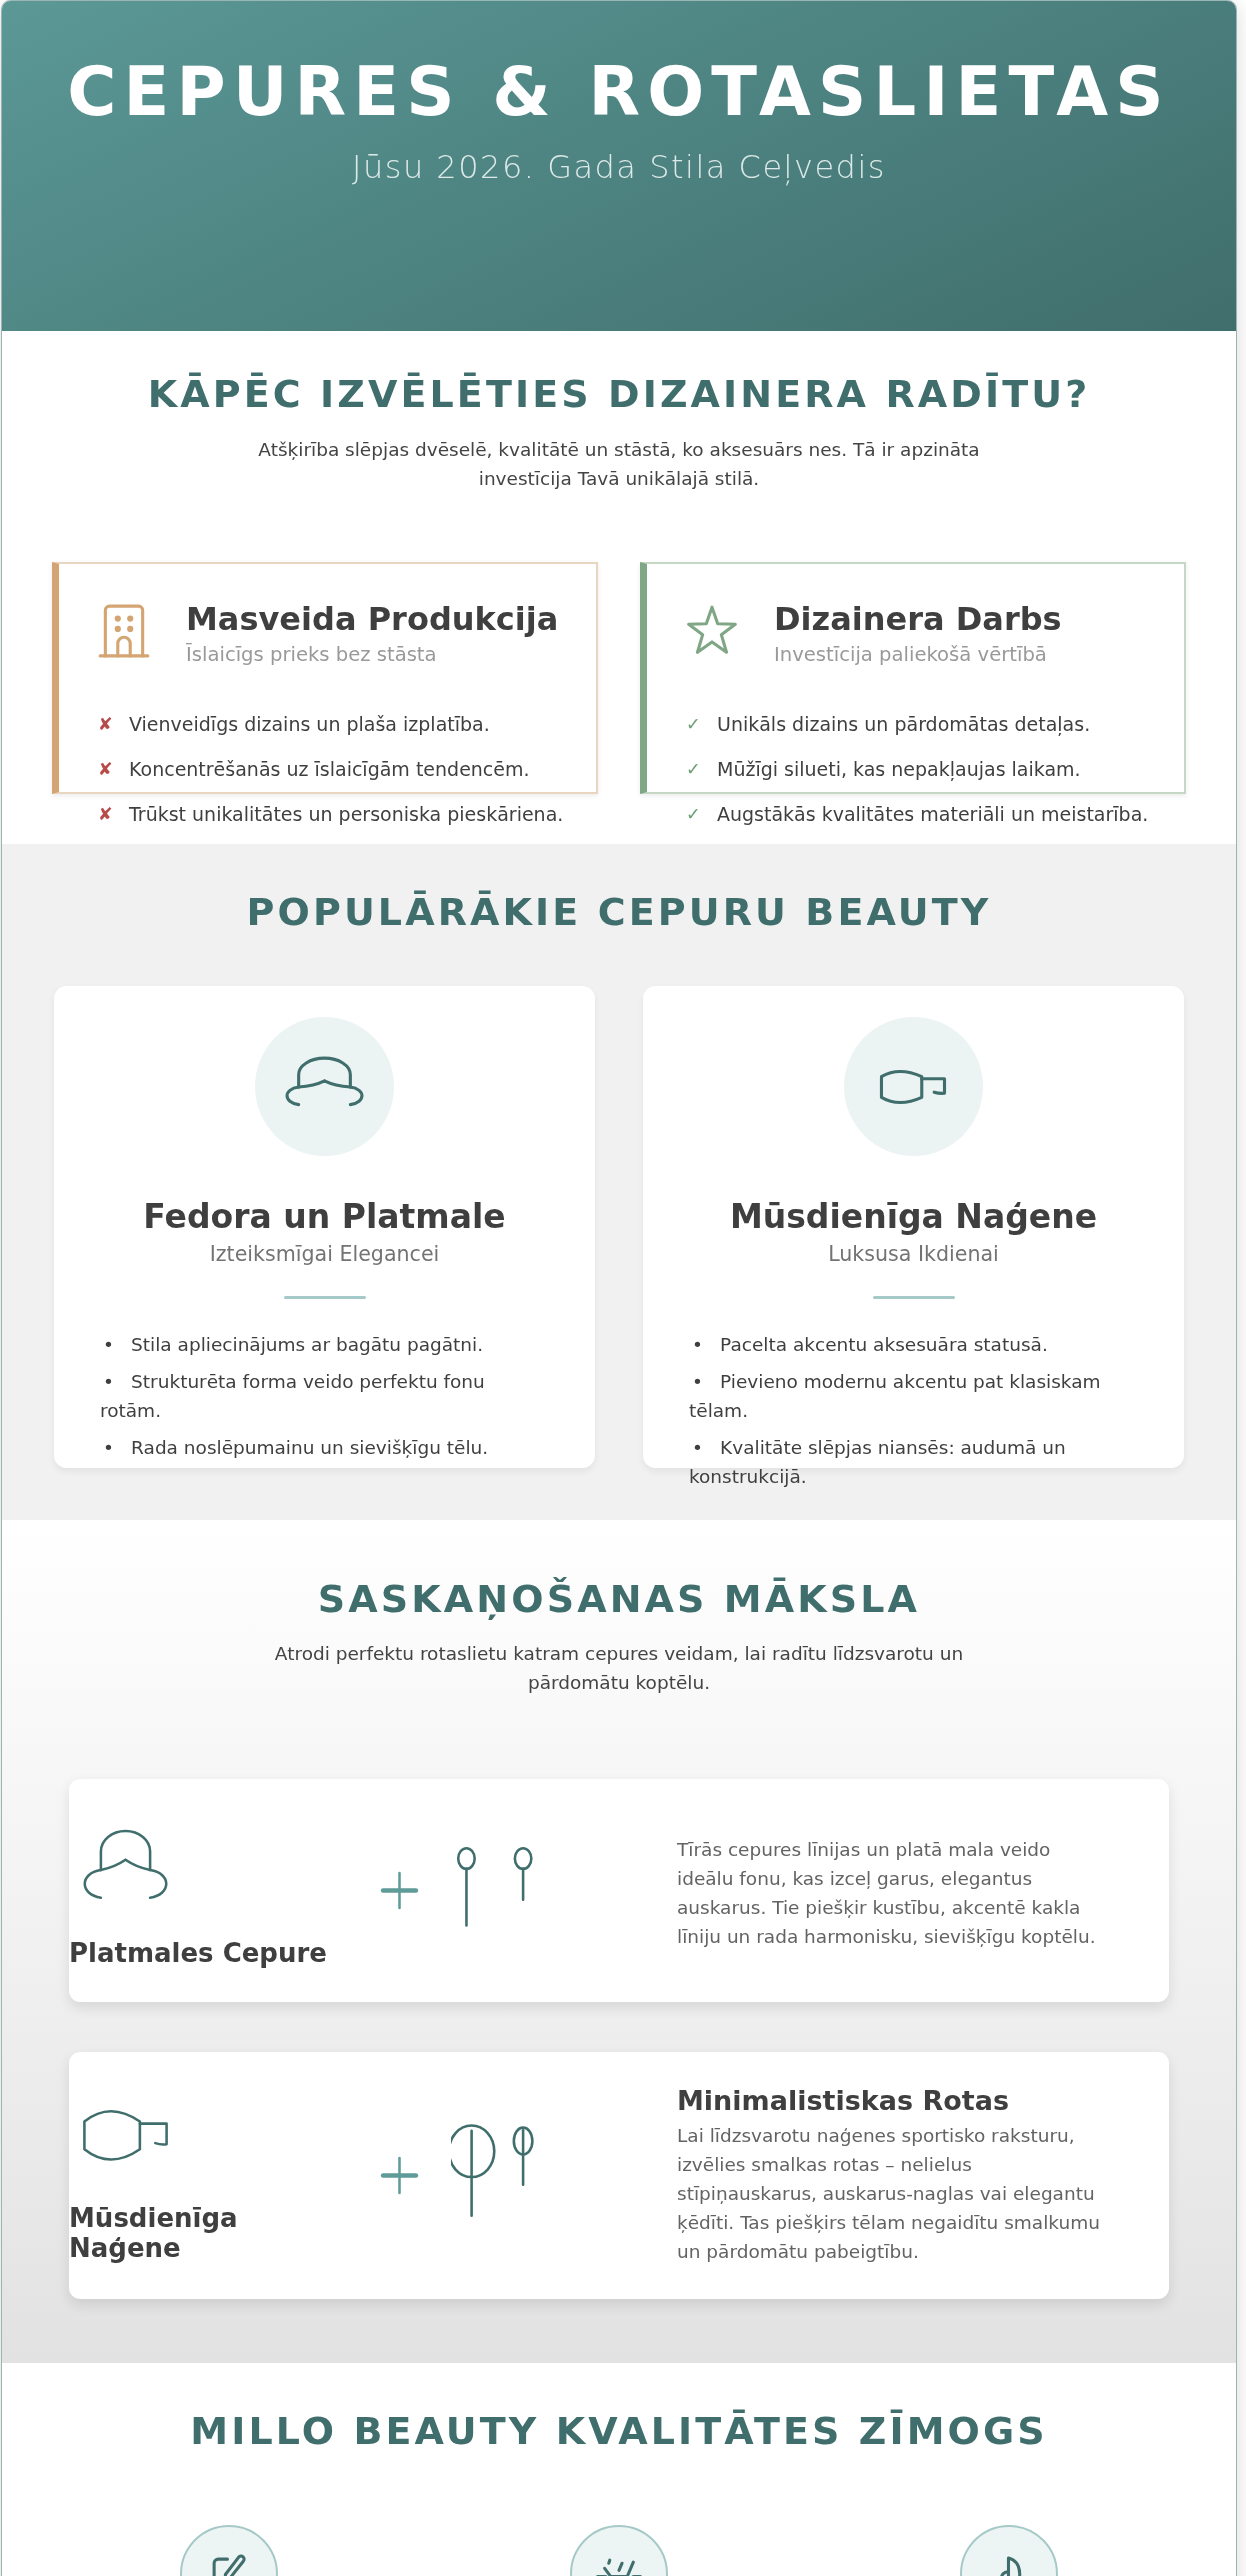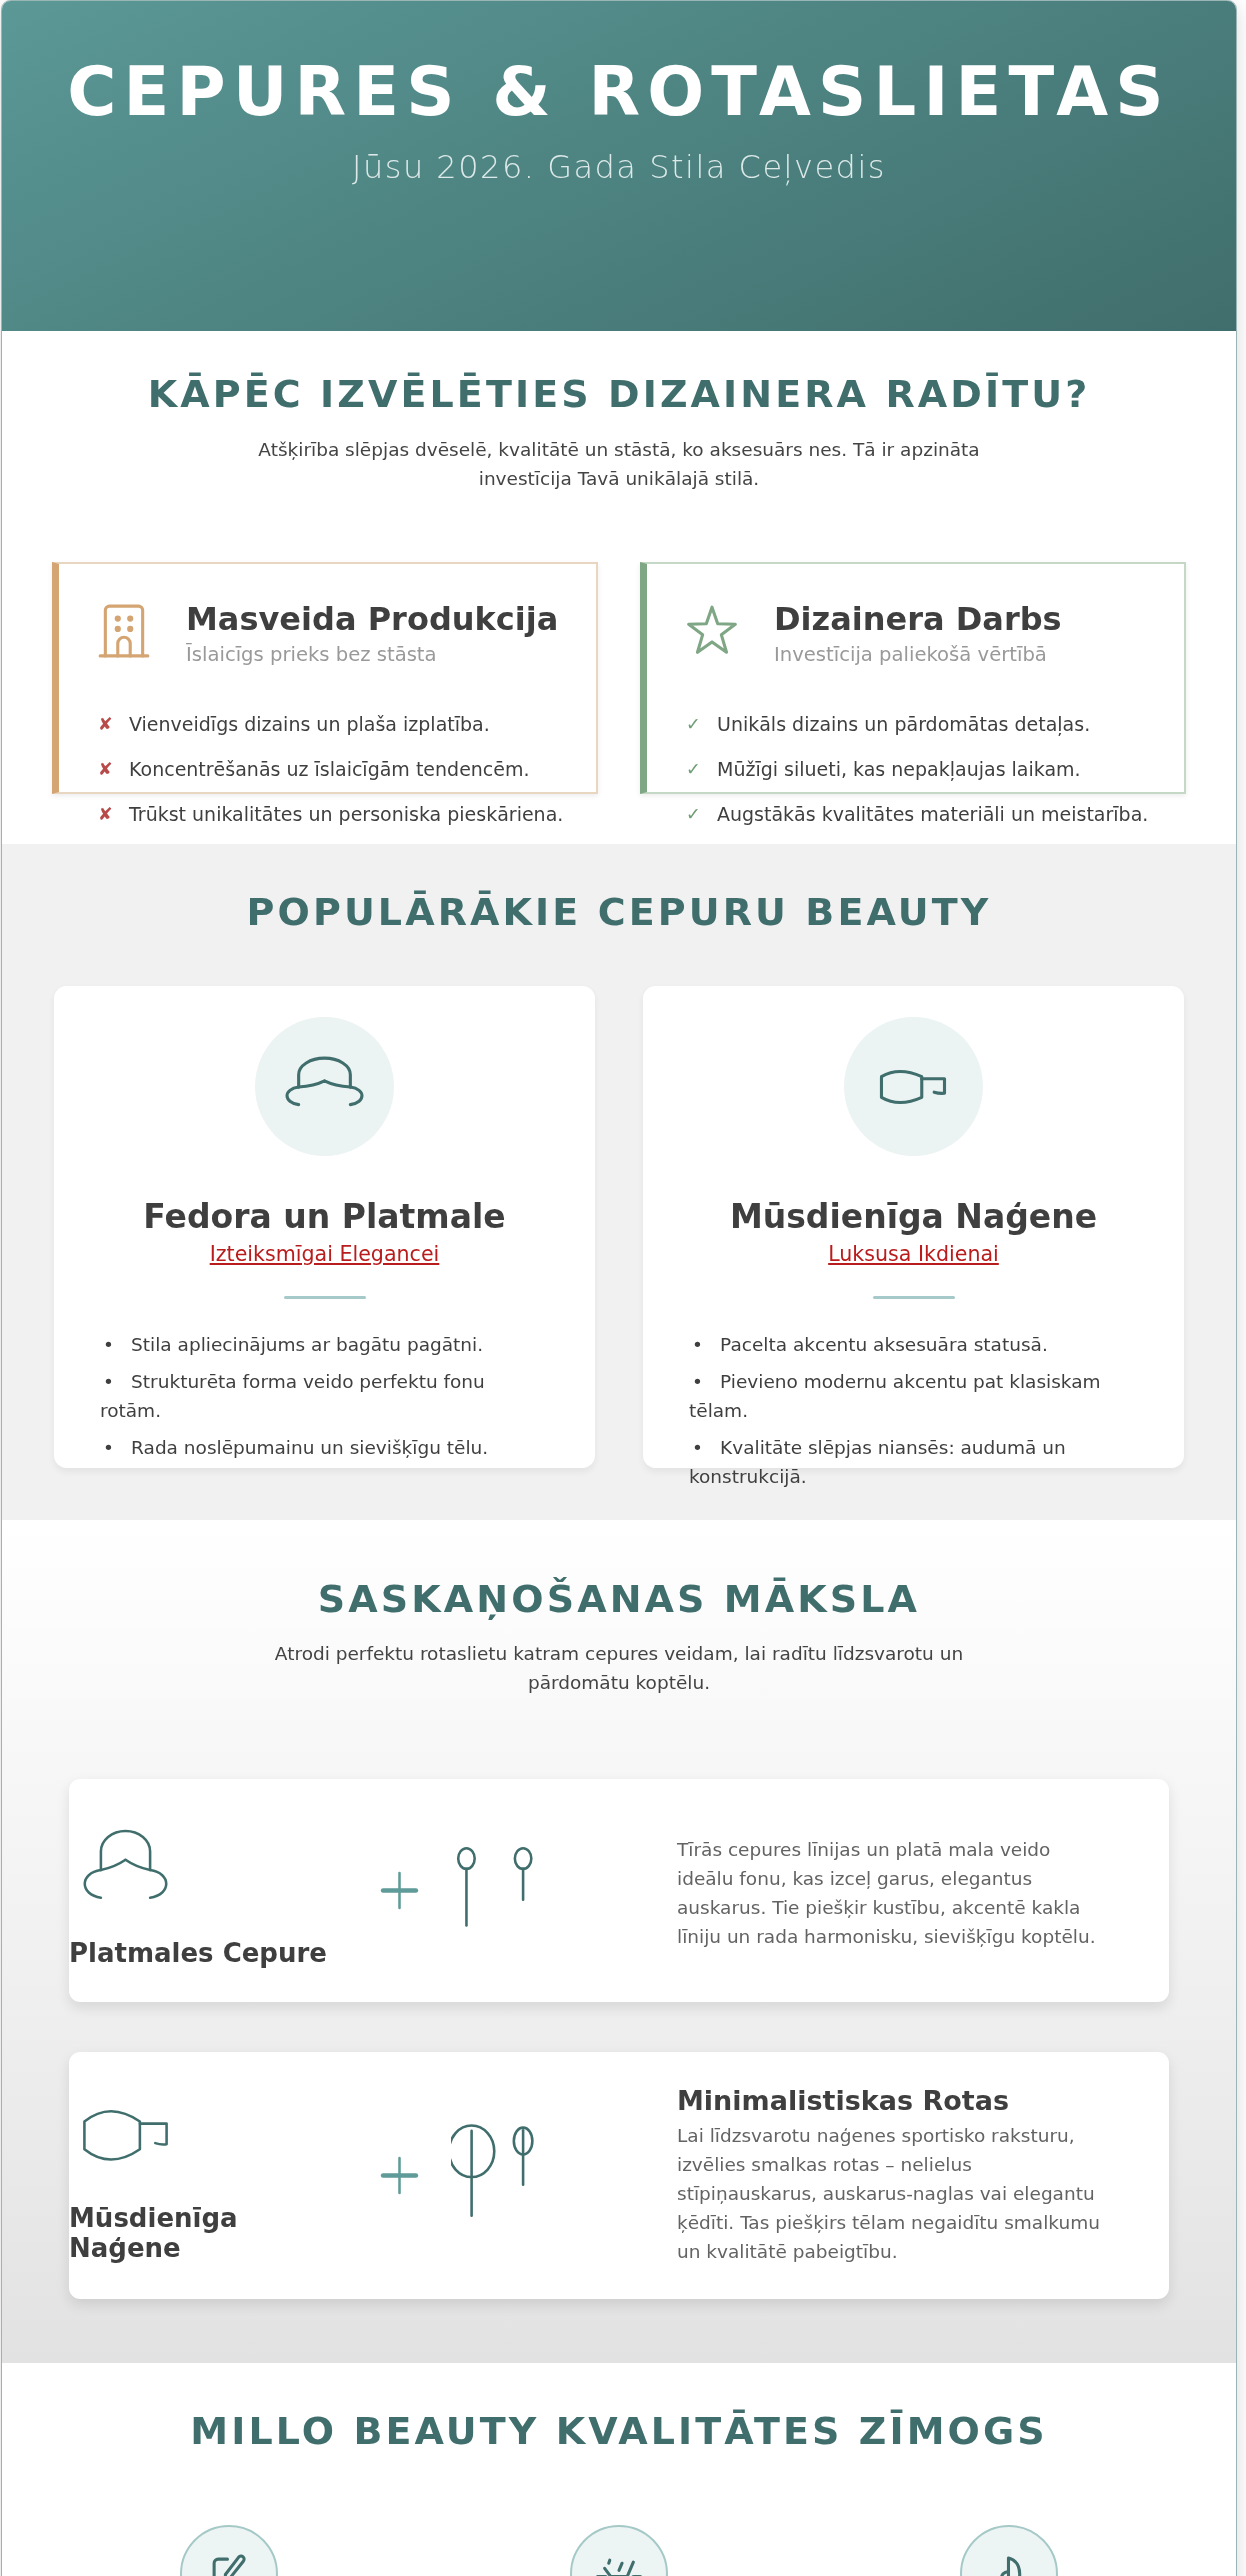--- a/index.html
+++ b/index.html
@@ -104,21 +104,21 @@
       text-align: center;
     }
     .pop-card.one { height: 482px; }
     .pop-card.two { height: 482px; }
     .pop-icon {
       width: 139px; height: 139px; border-radius: 50%;
       background: #ecf3f3; margin: 0 auto;
       display: flex; align-items: center; justify-content: center;
     }
     .pop-title { margin-top: 41px; font-size: 33px; font-weight: bold; color: #3f3f3f; }
-    .pop-tag { margin-top: 6.2px; font-size: 20.6px; color: #b91c1c; text-decoration: underline; }
+    .pop-tag { margin-top: 6.2px; font-size: 20.6px; color: #737373; }
     .pop-rule { width: 82px; height: 3.1px; background: #a6c9c9; border-radius: 1.5px; margin: 30px auto 31px; }
     .pop-list { list-style: none; text-align: left; padding-left: 0; }
     .pop-list li { font-size: 18.5px; line-height: 29px; color: #3f3f3f; margin-bottom: 8.2px; }
     .pop-list li::before { content: "•"; display: inline-block; width: 28px; padding-left: 3.1px; }
 
     
     .pairing {
       background: linear-gradient(to bottom, #ffffff 0%, #f4f4f4 40%, #e2e2e2 100%);
       padding: 57px 0 64px;
     }
@@ -329,21 +329,21 @@
           <svg width="103" height="103" viewBox="0 0 200 200" fill="none" stroke="#3f6e6c" stroke-width="5" stroke-linecap="round">
             <ellipse cx="40" cy="55" rx="44" ry="50"></ellipse>
             <line x1="40" y1="15" x2="40" y2="180"></line>
             <ellipse cx="140" cy="35" rx="18" ry="26"></ellipse>
             <line x1="140" y1="14" x2="140" y2="120"></line>
           </svg>
         </div>
       </div>
       <div class="pair-text">
         <div class="pair-title">Minimalistiskas Rotas</div>
-        <p class="pair-desc">Lai līdzsvarotu naģenes sportisko raksturu, izvēlies smalkas rotas – nelielus stīpiņauskarus, auskarus-naglas vai elegantu ķēdīti. Tas piešķirs tēlam negaidītu smalkumu un kvalitātē pabeigtību.</p>
+        <p class="pair-desc">Lai līdzsvarotu naģenes sportisko raksturu, izvēlies smalkas rotas – nelielus stīpiņauskarus, auskarus-naglas vai elegantu ķēdīti. Tas piešķirs tēlam negaidītu smalkumu un pārdomātu pabeigtību.</p>
       </div>
     </div>
   </section>
 
   <section class="quality">
     <h2 class="sec-title">MILLO BEAUTY KVALITĀTES ZĪMOGS</h2>
     <div class="q-grid">
       <div class="q-item">
         <div class="q-icon">
           <svg width="41" height="41" viewBox="0 0 80 80" fill="none" stroke="#3f6e6c" stroke-width="6" stroke-linecap="round" stroke-linejoin="round">

